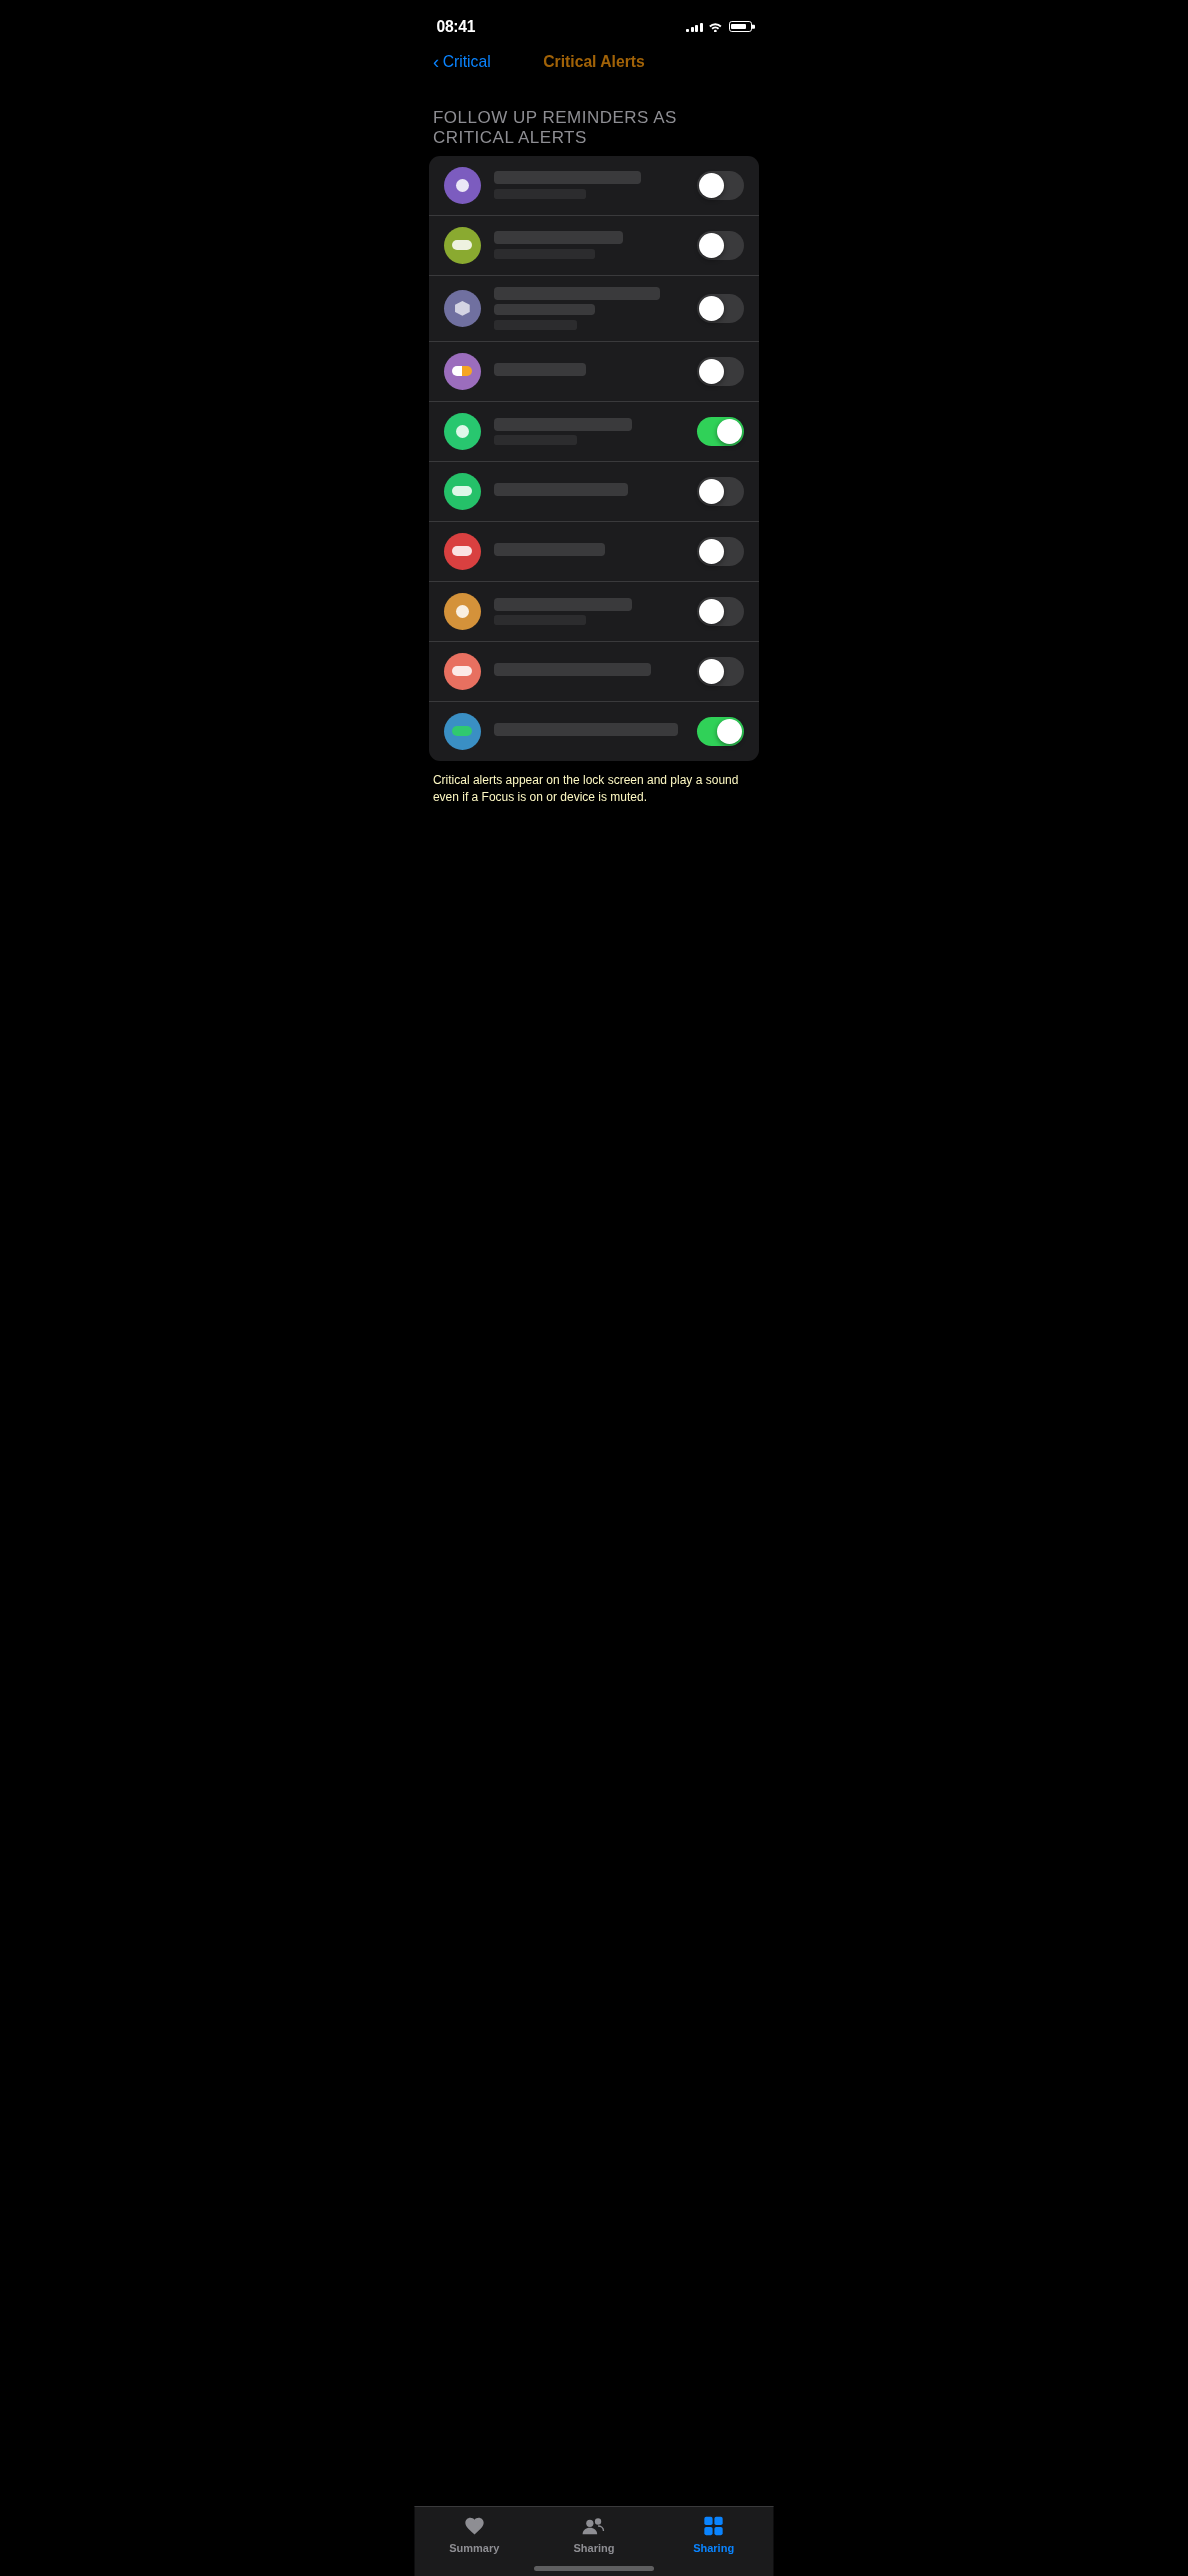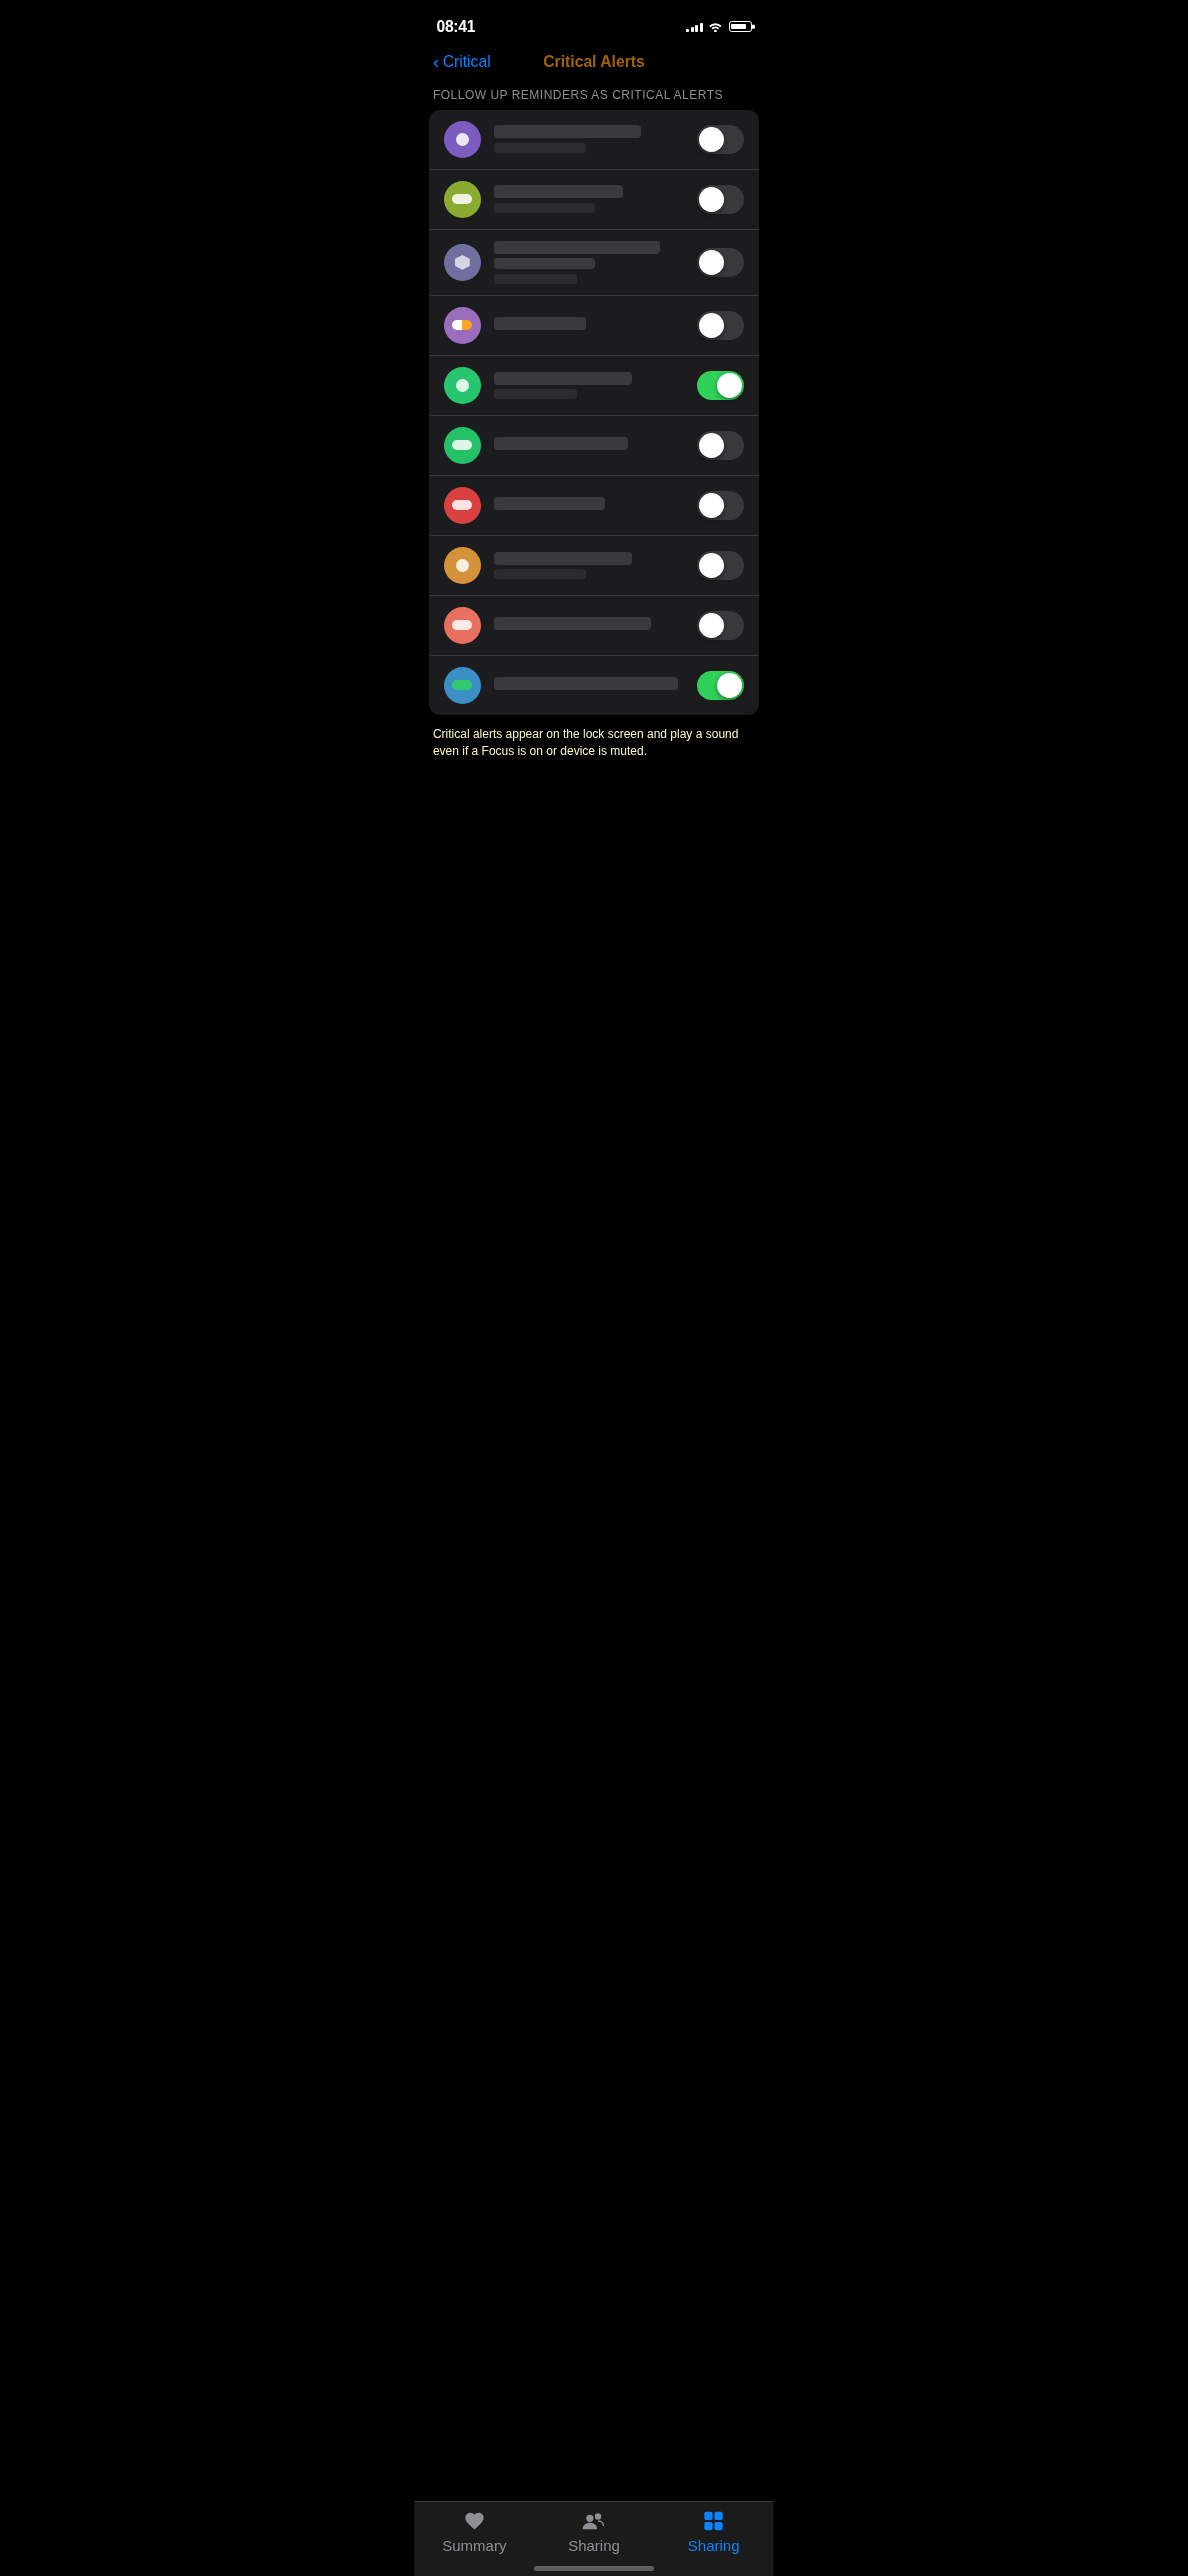--- a/index.html
+++ b/index.html
@@ -103,26 +103,26 @@
       margin-top: -0.9px;
     }
 
     .nav-title {
       font-size: 15.7px;
       font-weight: 600;
       color: #a16207;
     }
 
     .section-label {
-      font-size: 12px;
+      font-size: 17px;
       color: #8e8e93;
       letter-spacing: 0.5px;
       text-transform: uppercase;
       padding: 0 18.4px 7.4px 18.4px;
-      margin-top: 6px;
+      margin-top: 26px;
     }
 
     .list-container {
       background: #1c1c1e;
       border-radius: 11px;
       margin: 0 14.7px;
       overflow: hidden;
     }
 
     .list-item {
@@ -265,22 +265,22 @@
 
     .tab-icon {
       width: 24px;
       height: 24px;
       display: flex;
       align-items: center;
       justify-content: center;
     }
 
     .tab-label {
-      font-size: 15px;
-      font-weight: 400;
+      font-size: 11px;
+      font-weight: 700;
     }
 
     .tab-label.active {
       color: #0a84ff;
     }
 
     .tab-label.inactive {
       color: #8e8e93;
     }
 

